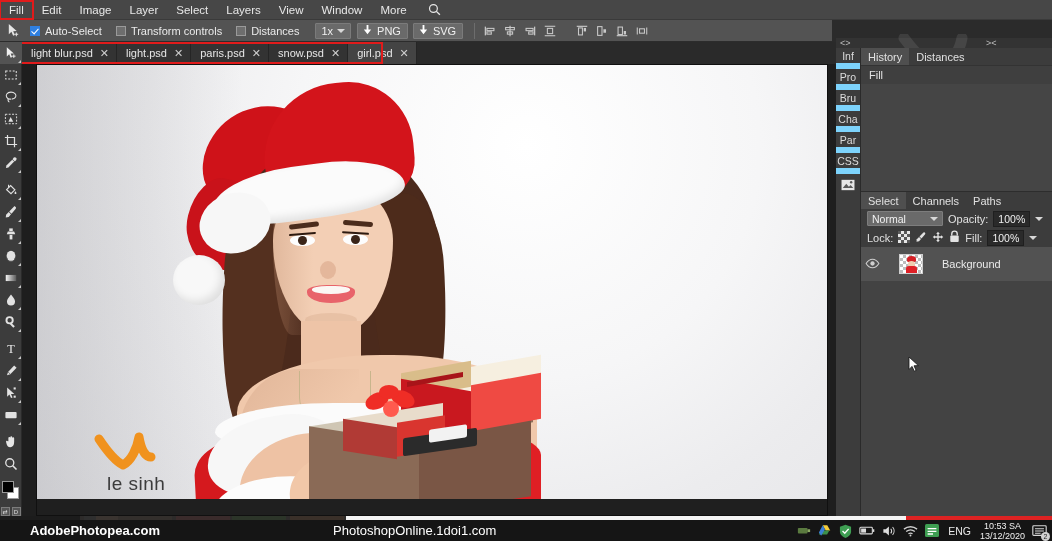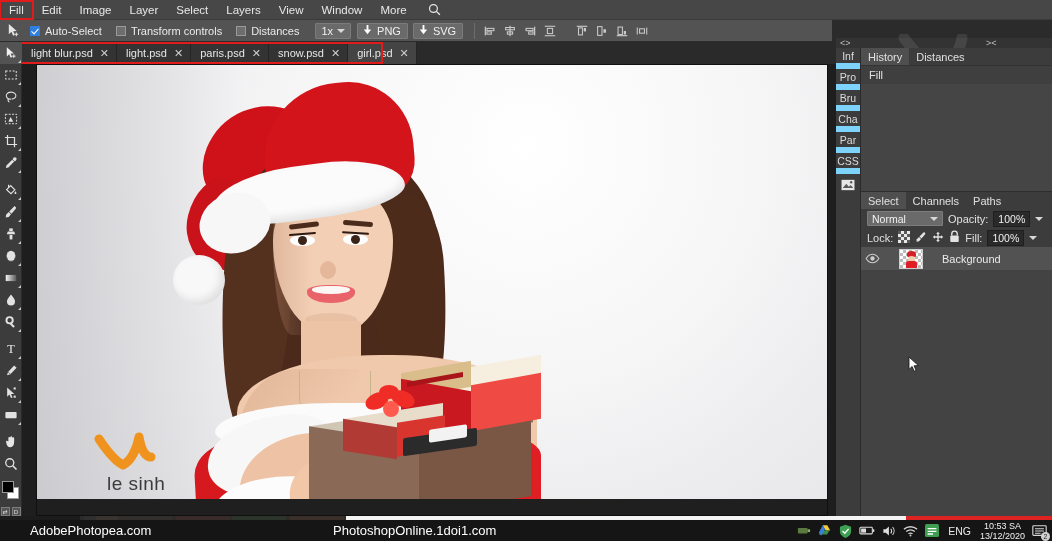--- a/index.html
+++ b/index.html
@@ -279,21 +279,21 @@
     display:flex; align-items:center; justify-content:space-between;
     width:76px; height:15px; background:#6a6a6a; border:1px solid #7d7d7d;
     padding:0 4px; border-radius:1px;
   }
   .blend-sel span { font-size:10.5px; color:#f2f2f2; }
   .numbox { background:#2a2a2a; border:1px solid #1f1f1f; font-size:10.5px; color:#f0f0f0;
             padding:1px 4px; min-width:34px; text-align:center; }
   .lockicons { display:flex; align-items:center; gap:5px; }
 
   .layer-list { background:#434343; }
-  .layer-item { display:flex; align-items:center; gap:19px; height:23px; padding:0 4px;
+  .layer-item { display:flex; align-items:center; gap:19px; height:34px; padding:0 4px;
                 background:#525252; }
   .layer-item .lname { font-size:11px; color:#eaeaea; }
   .thumb { width:24px; height:20px; border:1px solid #cfcfcf; position:relative; overflow:hidden;
     background:
       linear-gradient(45deg,#bdbdbd 25%,transparent 25%,transparent 75%,#bdbdbd 75%),
       linear-gradient(45deg,#bdbdbd 25%,#ffffff 25%,#ffffff 75%,#bdbdbd 75%);
     background-size:6px 6px; background-position:0 0,3px 3px;
   }
   .thumb .mini { position:absolute; left:5px; top:1px; width:13px; height:18px; }
   .thumb .mini .h { position:absolute; left:2px; top:0; width:9px;height:6px; background:#d42026; border-radius:50% 50% 20% 20%; }
@@ -307,21 +307,21 @@
     position:absolute; left:0; top:516px; width:1052px; height:9px;
     background:#2d2b2a;
   }
   .tb-seg { position:absolute; top:0; height:9px; }
 
   .blackbar {
     position:absolute; left:0; top:520px; width:1052px; height:21px;
     background:#151515;
   }
   .bb-left { position:absolute; left:30px; top:0; height:21px; display:flex; align-items:center;
-     font-size:13px; font-weight:normal; color:#ffffff; }
+     font-size:13px; font-weight:bold; color:#ffffff; }
   .bb-mid { position:absolute; left:333px; top:0; height:21px; display:flex; align-items:center;
      font-size:13px; font-weight:normal; color:#ffffff; }
   .tray { position:absolute; right:4px; top:0; height:21px; display:flex; align-items:center; gap:7px; }
   .tray .ti { display:flex; align-items:center; }
   .tray .lang { font-size:10.5px; color:#eaeaea; margin:0 2px; }
   .tray .clock { display:flex; flex-direction:column; align-items:center; line-height:10px;
                  font-size:9px; color:#f0f0f0; }
   .notif { position:relative; width:16px; height:14px; }
   .notif .bdg { position:absolute; right:-2px; bottom:-3px; background:#d0d0d0; color:#222;
      font-size:7px; border-radius:50%; width:9px; height:9px; text-align:center; line-height:9px; }

